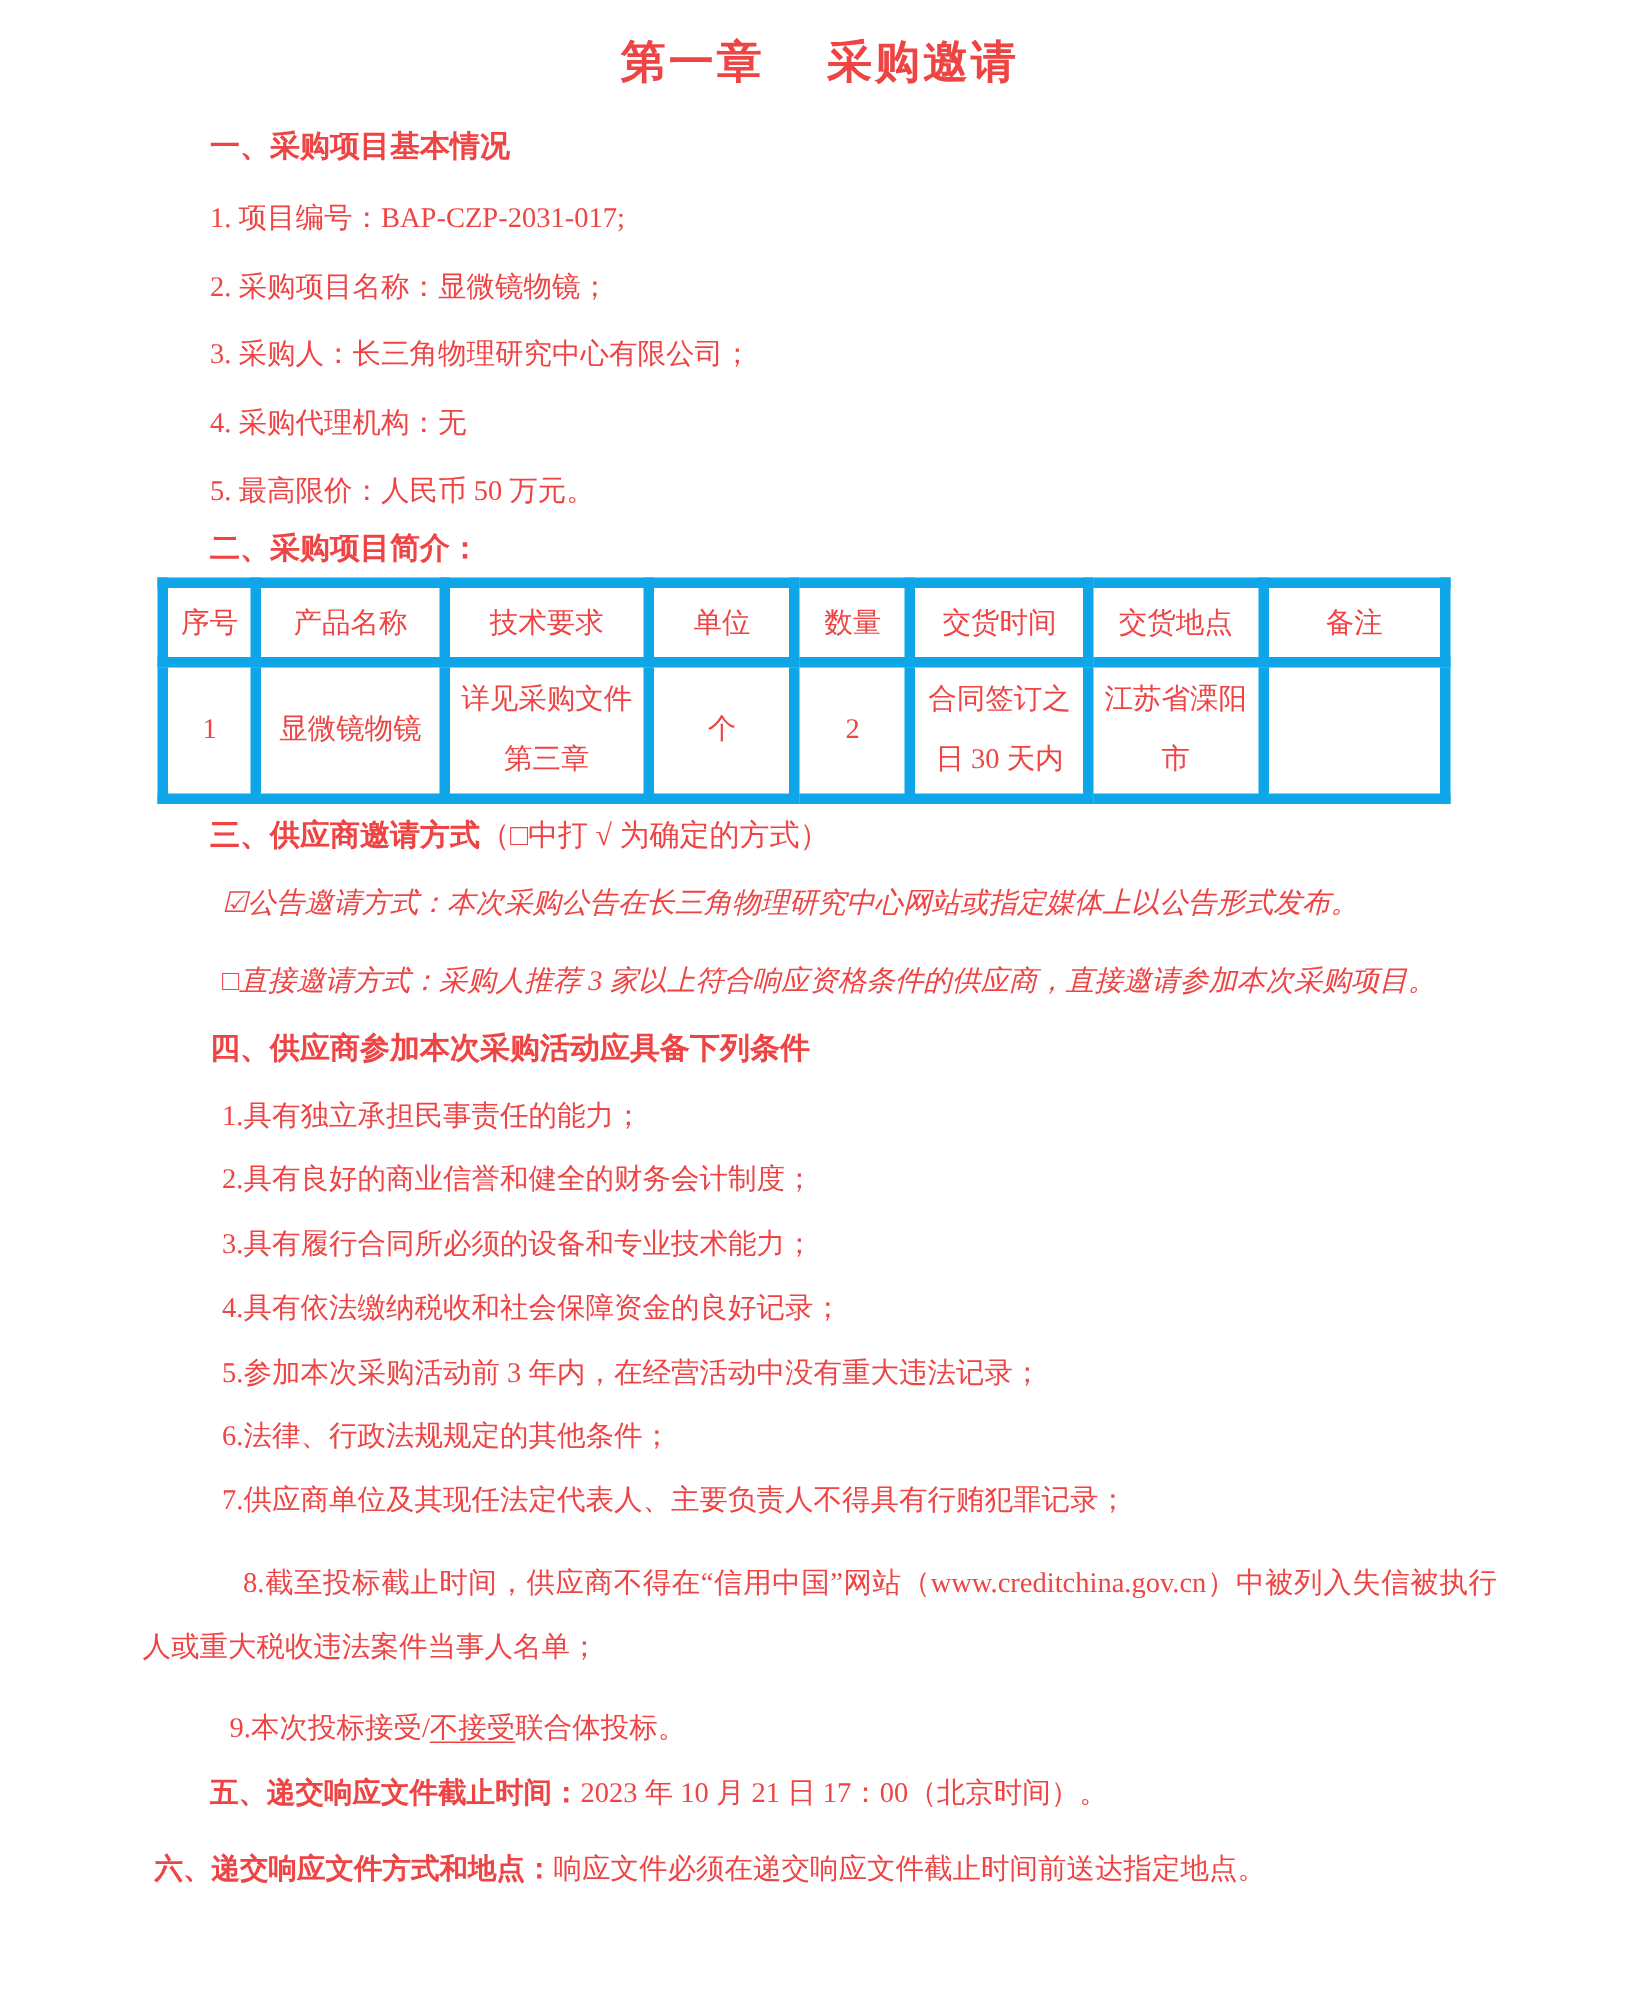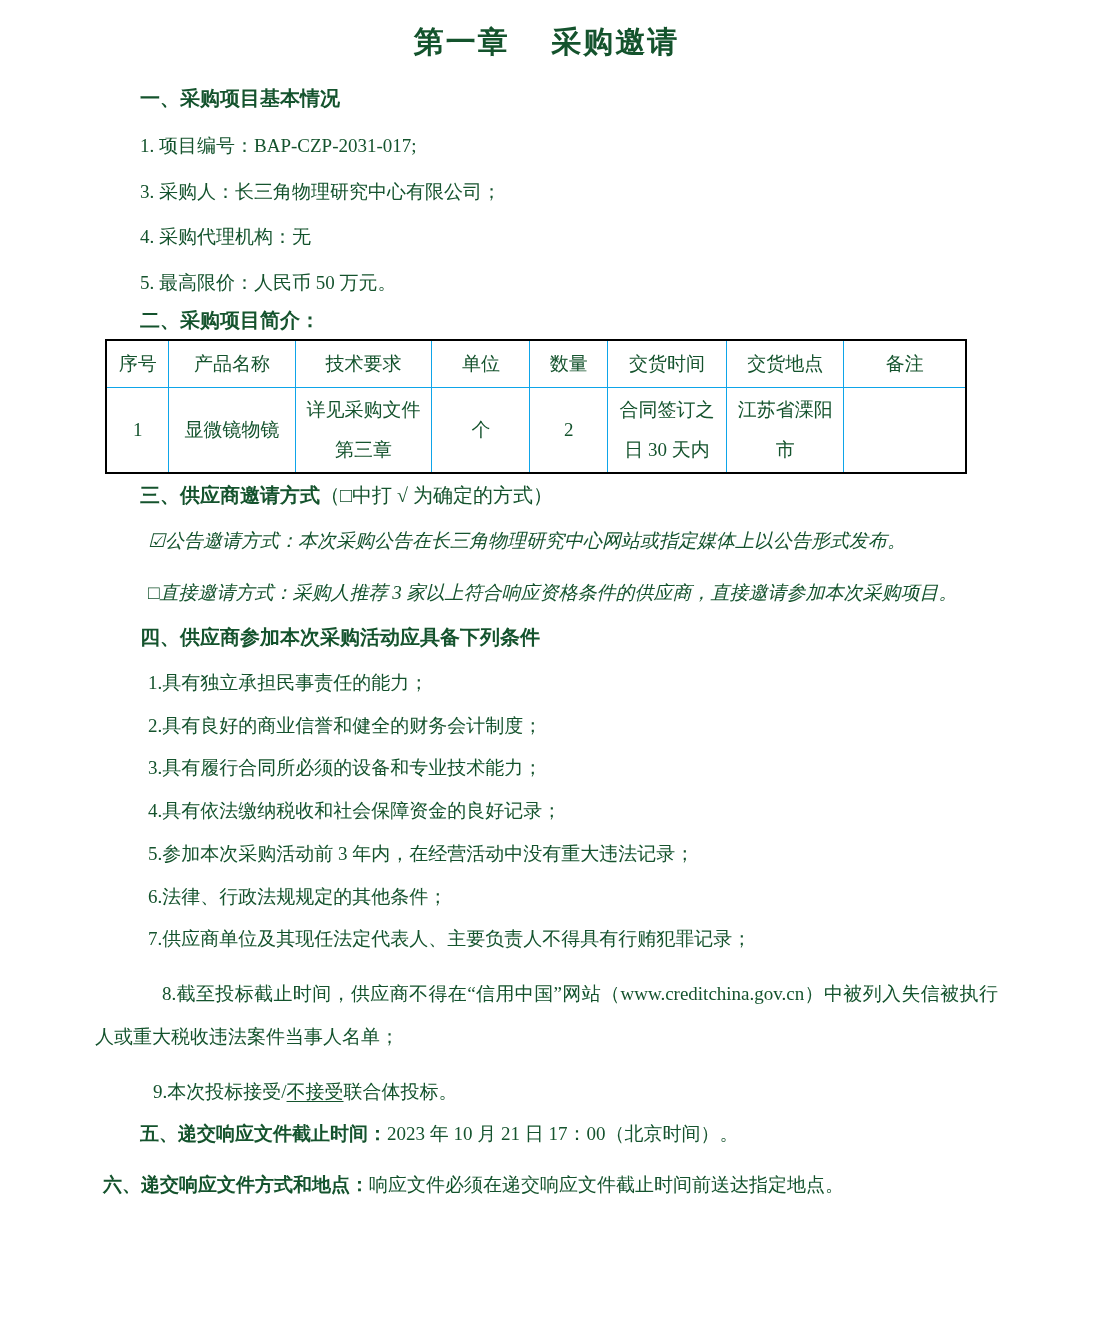--- a/index.html
+++ b/index.html
@@ -3,21 +3,21 @@
 <meta charset="utf-8">
 <style>
   html, body { margin: 0; padding: 0; background: #ffffff; }
   .page {
     position: relative;
     width: 1094px;
     height: 1338px;
     box-sizing: border-box;
     padding: 22px 84px 10px 83px;
     background: #ffffff;
-    color: #14532d;
+    color: #ef4444;
     font-family: "Liberation Serif", "DejaVu Serif", serif;
     font-size: 19px;
     overflow: hidden;
   }
   h1.doc-title {
     margin: 0 0 24px 0;
     font-size: 30px;
     line-height: 1.3;
     font-weight: 700;
     text-align: center;
@@ -36,21 +36,21 @@
     line-height: 2.4;
   }
   table.intro-table {
     border-collapse: collapse;
     table-layout: fixed;
     width: 862px;
     margin: 2px 0 0 22px;
     border: 2px solid #000;
   }
   table.intro-table th, table.intro-table td {
-    border: 1px solid #0ea5e9;
+    border: 7px solid #0ea5e9;
     text-align: center;
     vertical-align: middle;
     font-weight: 400;
     font-size: 19px;
     padding: 2px 4px;
     overflow: hidden;
   }
   table.intro-table th { height: 42px; }
   table.intro-table td { height: 80px; line-height: 2.1; }
   .para {
@@ -81,20 +81,21 @@
 </style>
 </head>
 <body>
 
 <div class="page">
 
   <h1 class="doc-title">第一章　 采购邀请</h1>
 
   <h2 class="sec-heading">一、采购项目基本情况</h2>
   <p class="s1-item">1. 项目编号：BAP-CZP-2031-017;</p>
+  <p class="s1-item">2. 采购项目名称：显微镜物镜；</p>
   <p class="s1-item">3. 采购人：长三角物理研究中心有限公司；</p>
   <p class="s1-item">4. 采购代理机构：无</p>
   <p class="s1-item">5. 最高限价：人民币 50 万元。</p>
 
   <h2 class="sec-heading tight">二、采购项目简介：</h2>
 
   <table class="intro-table">
     <colgroup>
       <col style="width:7.3%">
         <col style="width:14.7%">

